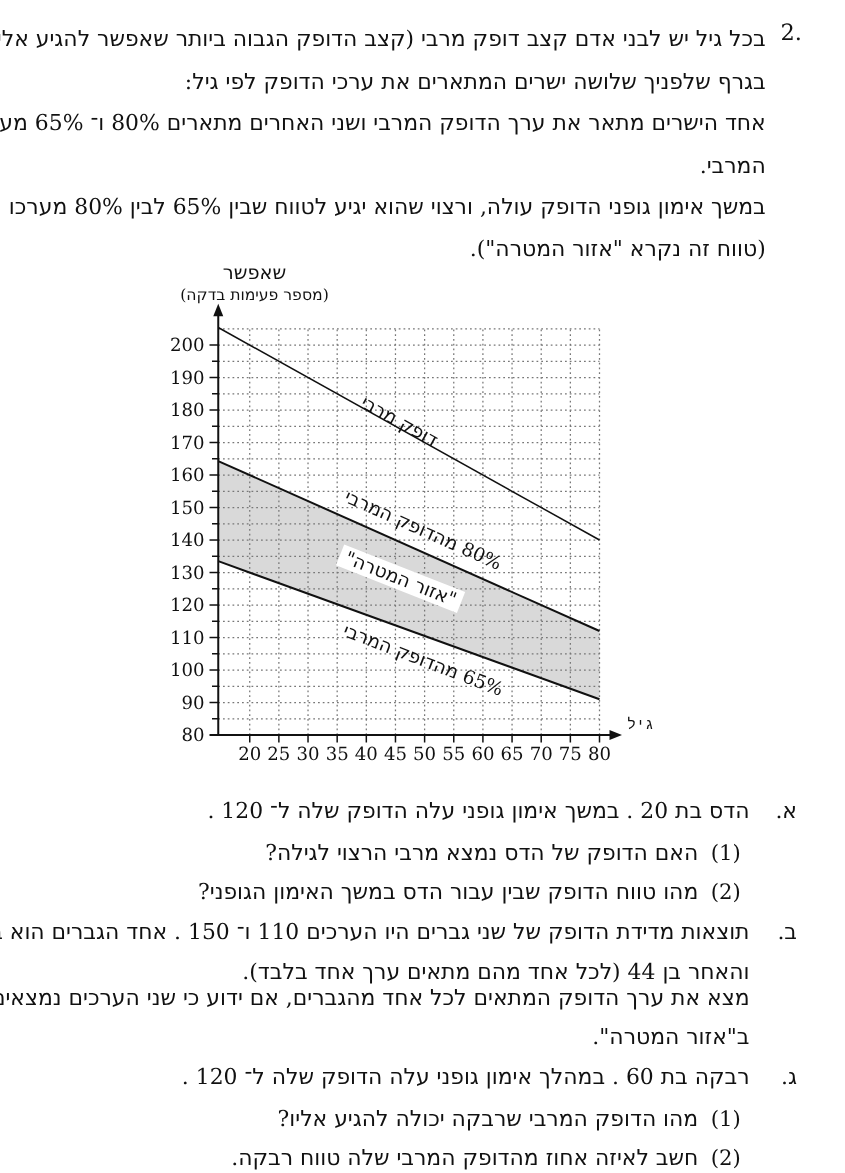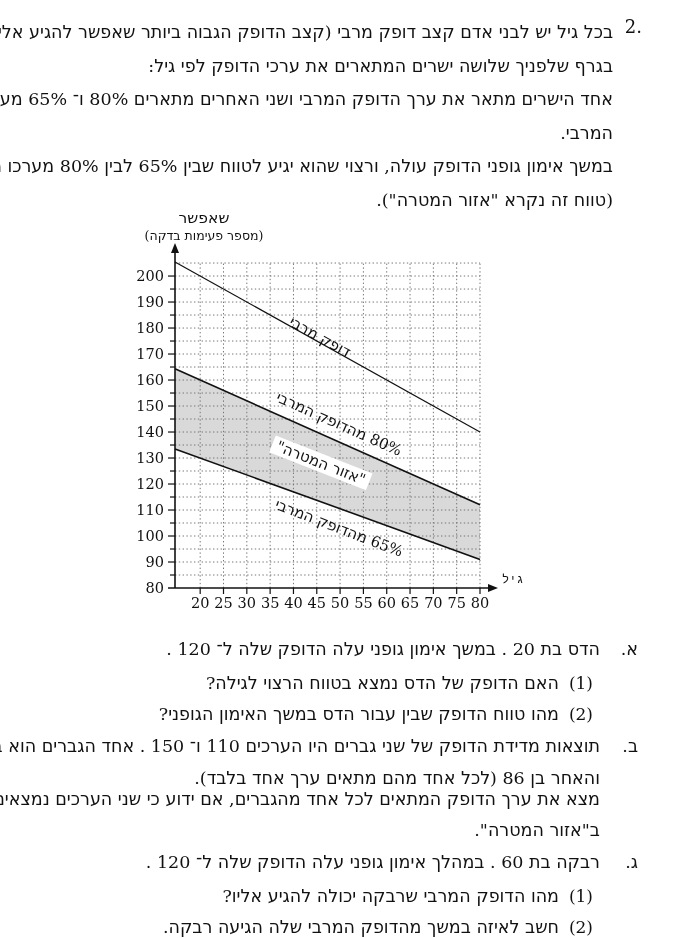--- a/index.html
+++ b/index.html
@@ -176,30 +176,30 @@
 
     <div class="line-label ll-max">דופק מרבי</div>
     <div class="line-label ll-80">80% מהדופק המרבי</div>
     <div class="line-label ll-target">"אזור המטרה"</div>
     <div class="line-label ll-65">65% מהדופק המרבי</div>
   </div>
 
   <span class="abs item-marker" style="top:639px; right:38px;">א.</span>
   <div class="abs item-line" style="top:639px; right:76px;">הדס בת 20 . במשך אימון גופני עלה הדופק שלה ל־ 120 .</div>
   <span class="abs sub-marker" style="top:673px; right:83px;" dir="ltr">(1)</span>
-  <div class="abs item-line" style="top:673px; right:117px;">האם הדופק של הדס נמצא בטווח הרצוי לגילה?</div>
+  <div class="abs item-line" style="top:673px; right:117px;">האם הדופק של הדס נמצא מרבי הרצוי לגילה?</div>
   <span class="abs sub-marker" style="top:704px; right:83px;" dir="ltr">(2)</span>
   <div class="abs item-line" style="top:704px; right:117px;">מהו טווח הדופק שבין עבור הדס במשך האימון הגופני?</div>
 
   <span class="abs item-marker" style="top:736px; right:38px;">ב.</span>
   <div class="abs item-line" style="top:736px; right:76px;">תוצאות מדידת הדופק של שני גברים היו הערכים  110  ו־ 150 . אחד הגברים הוא בן 25 ,</div>
-  <div class="abs item-line" style="top:768px; right:76px;">והאחר בן 86  (לכל אחד מהם מתאים ערך אחד בלבד).</div>
+  <div class="abs item-line" style="top:768px; right:76px;">והאחר בן 44  (לכל אחד מהם מתאים ערך אחד בלבד).</div>
   <div class="abs item-line" style="top:789px; right:76px; top:789px;">מצא את ערך הדופק המתאים לכל אחד מהגברים, אם ידוע כי שני הערכים נמצאים</div>
   <div class="abs item-line" style="top:820px; right:76px;">ב"אזור המטרה".</div>
 
   <span class="abs item-marker" style="top:852px; right:38px;">ג.</span>
   <div class="abs item-line" style="top:852px; right:76px;">רבקה בת 60 . במהלך אימון גופני עלה הדופק שלה ל־ 120 .</div>
   <span class="abs sub-marker" style="top:886px; right:83px;" dir="ltr">(1)</span>
   <div class="abs item-line" style="top:886px; right:117px;">מהו הדופק המרבי שרבקה יכולה להגיע אליו?</div>
   <span class="abs sub-marker" style="top:917px; right:83px;" dir="ltr">(2)</span>
-  <div class="abs item-line" style="top:917px; right:117px;">חשב לאיזה במשך מהדופק המרבי שלה הגיעה רבקה.</div>
+  <div class="abs item-line" style="top:917px; right:117px;">חשב לאיזה אחוז מהדופק המרבי שלה טווח רבקה.</div>
 
 </div>
 
 </body></html>

